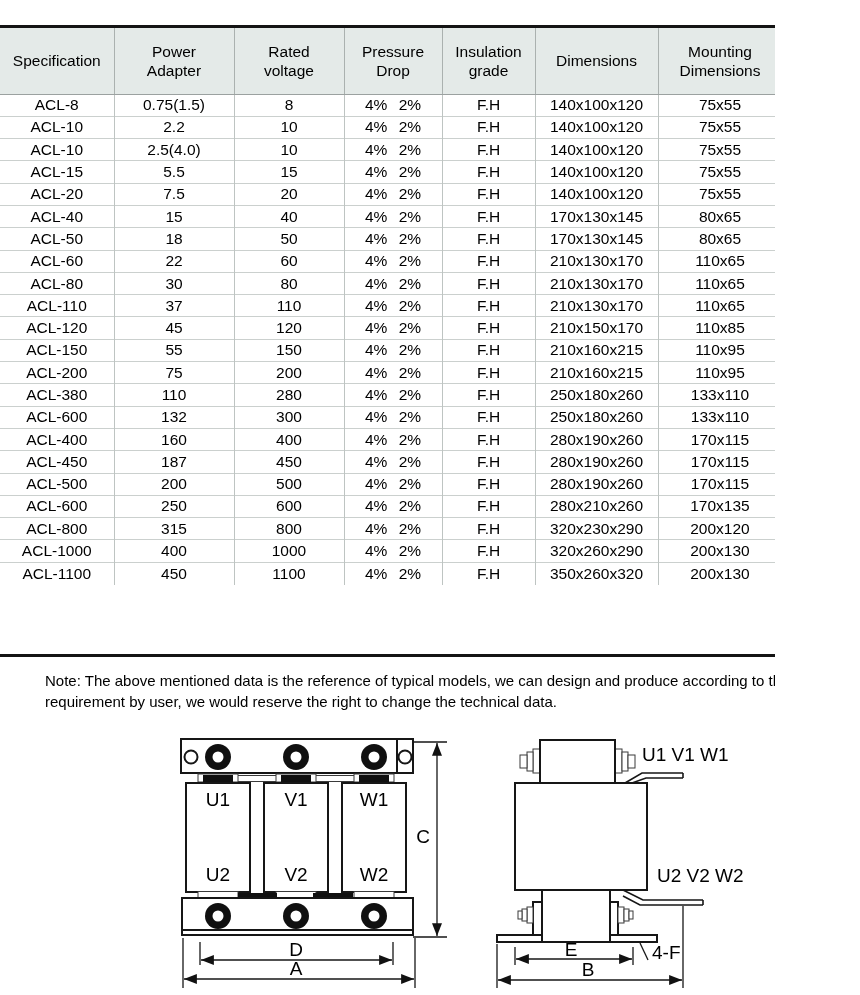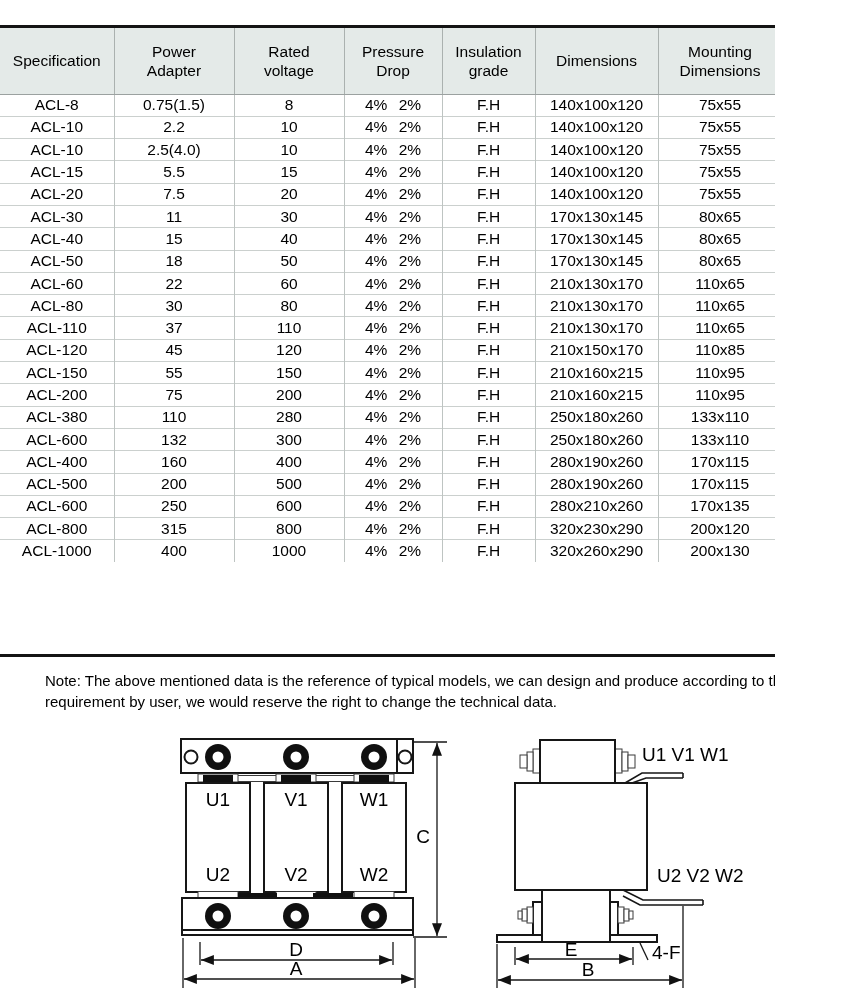--- a/index.html
+++ b/index.html
@@ -136,30 +136,20 @@
           <td>ACL-20</td>
           <td>7.5</td>
           <td>20</td>
           <td>4% 2%</td>
           <td>F.H</td>
           <td>140x100x120</td>
           <td>75x55</td>
           <td>6</td>
         </tr>
         <tr>
-          <td>ACL-30</td>
-          <td>11</td>
-          <td>30</td>
-          <td>4% 2%</td>
-          <td>F.H</td>
-          <td>170x130x145</td>
-          <td>80x65</td>
-          <td>6</td>
-        </tr>
-        <tr>
           <td>ACL-40</td>
           <td>15</td>
           <td>40</td>
           <td>4% 2%</td>
           <td>F.H</td>
           <td>170x130x145</td>
           <td>80x65</td>
           <td>6</td>
         </tr>
         <tr>
@@ -256,20 +246,30 @@
           <td>ACL-400</td>
           <td>160</td>
           <td>400</td>
           <td>4% 2%</td>
           <td>F.H</td>
           <td>280x190x260</td>
           <td>170x115</td>
           <td>10</td>
         </tr>
         <tr>
+          <td>ACL-450</td>
+          <td>187</td>
+          <td>450</td>
+          <td>4% 2%</td>
+          <td>F.H</td>
+          <td>280x190x260</td>
+          <td>170x115</td>
+          <td>10</td>
+        </tr>
+        <tr>
           <td>ACL-500</td>
           <td>200</td>
           <td>500</td>
           <td>4% 2%</td>
           <td>F.H</td>
           <td>280x190x260</td>
           <td>170x115</td>
           <td>10</td>
         </tr>
         <tr>
@@ -292,20 +292,30 @@
           <td>200x120</td>
           <td>12</td>
         </tr>
         <tr>
           <td>ACL-1000</td>
           <td>400</td>
           <td>1000</td>
           <td>4% 2%</td>
           <td>F.H</td>
           <td>320x260x290</td>
+          <td>200x130</td>
+          <td>12</td>
+        </tr>
+        <tr>
+          <td>ACL-1100</td>
+          <td>450</td>
+          <td>1100</td>
+          <td>4% 2%</td>
+          <td>F.H</td>
+          <td>350x260x320</td>
           <td>200x130</td>
           <td>12</td>
         </tr>
       </tbody>
   </table>
 
   <div class="note">Note: The above mentioned data is the reference of typical models, we can design and produce according to the special requirement by user, we would reserve the right to change the technical data.</div>
 
   <svg class="diagram front" width="300" height="265" viewBox="0 0 300 265">
     <defs>

